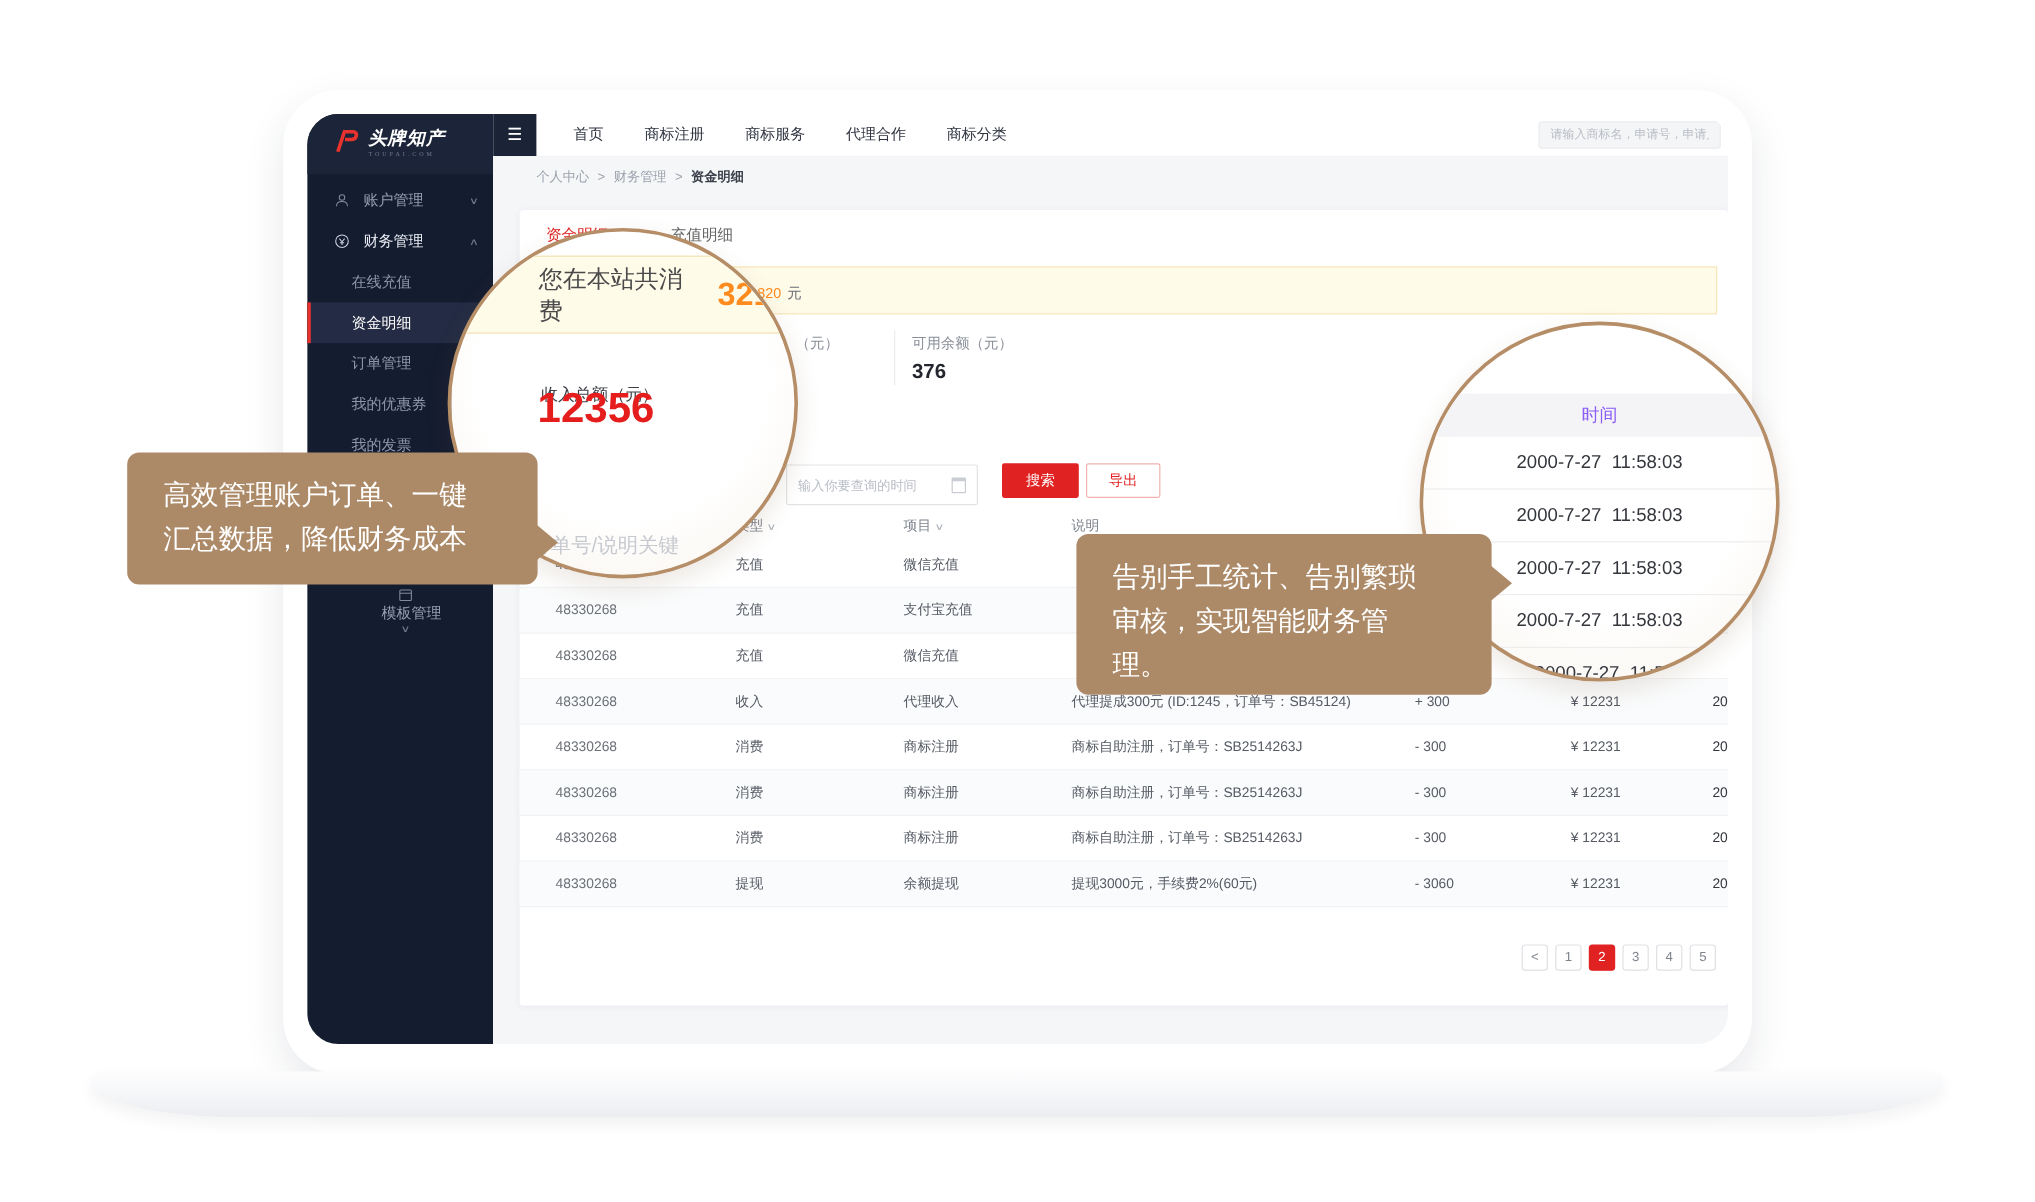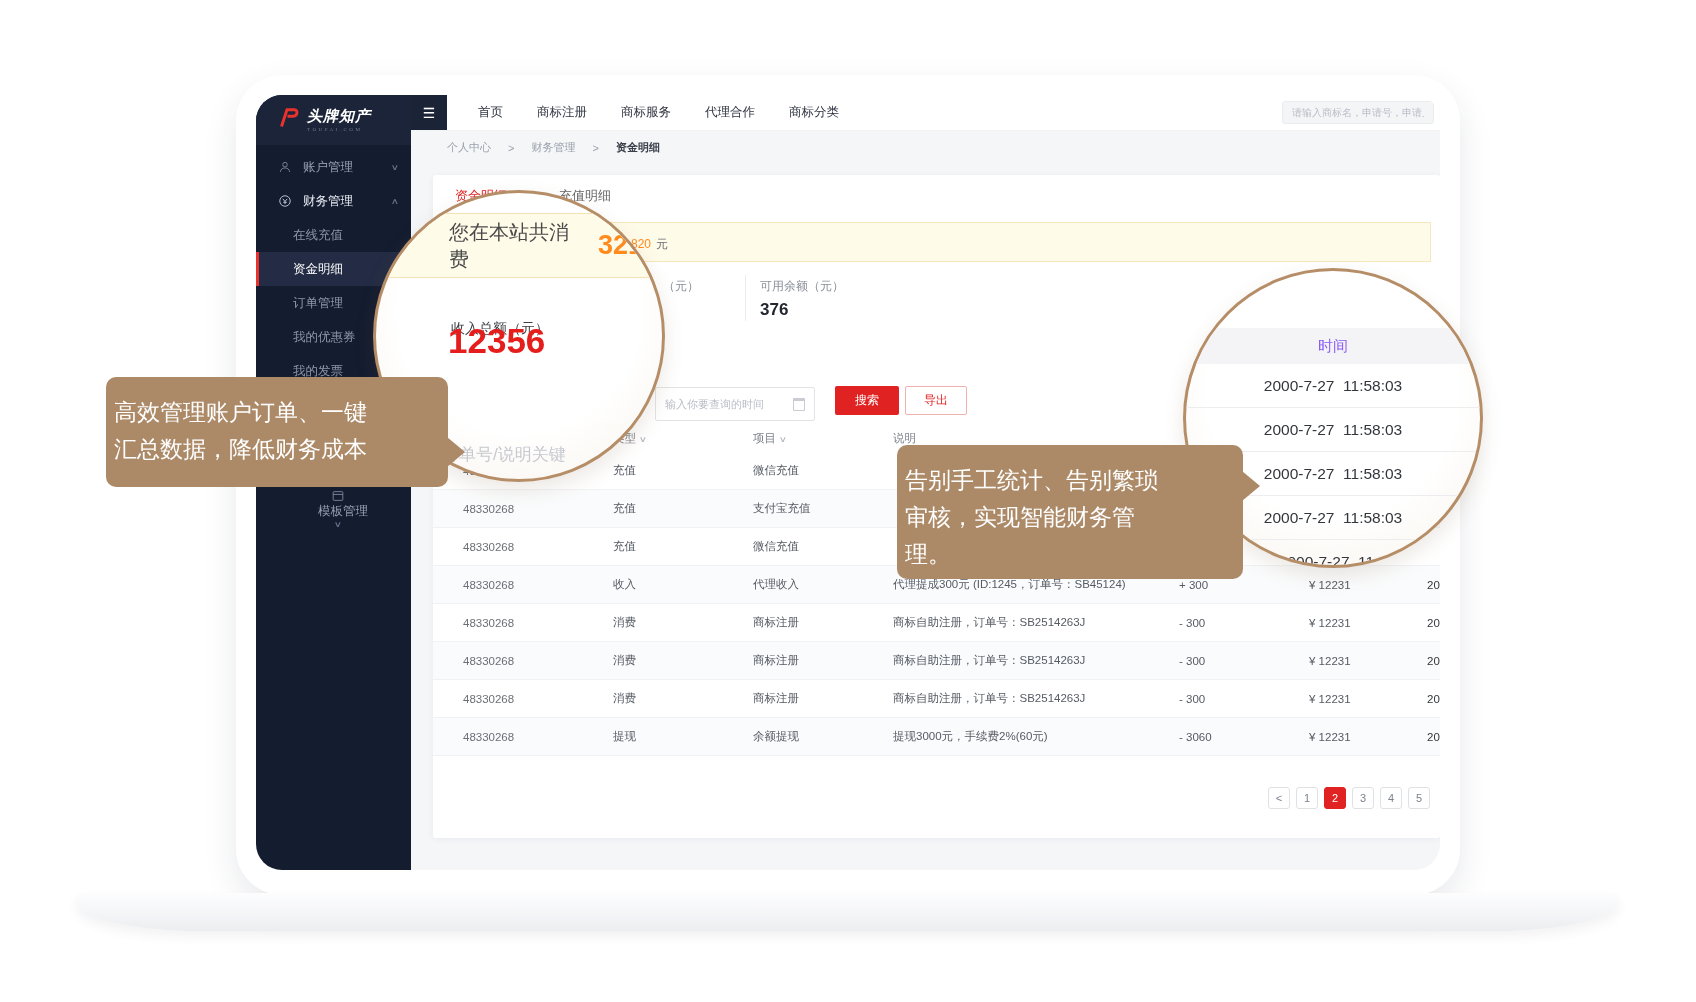--- a/index.html
+++ b/index.html
@@ -35,21 +35,21 @@
   .main{flex:1;position:relative;background:#fff;min-width:0;}
   .topbar{height:35px;background:#fff;display:flex;align-items:center;position:relative;border-bottom:1px solid #f2f3f5;}
   .burger{width:36px;height:35px;background:#1b2337;color:#fff;display:flex;align-items:center;justify-content:center;
           font-size:14px;flex:none;cursor:pointer;}
   .navlinks{display:flex;gap:34px;margin-left:31px;font-size:12.5px;color:#2f3440;}
   .navlink{cursor:pointer;white-space:nowrap;}
   .topsearch{position:absolute;right:6px;top:6px;width:152px;height:23px;background:#f4f5f7;border:1px solid #ebecee;
              border-radius:3px;font-size:10px;color:#b9bdc6;padding:0 9px;box-sizing:border-box;outline:none;
              font-family:"Liberation Sans","DejaVu Sans",sans-serif;}
   .topsearch::placeholder{color:#b9bdc6;}
-  .crumbs{height:33px;background:#f5f6f8;display:flex;align-items:center;padding-left:36px;font-size:11px;color:#9aa0ab;gap:17px;}
+  .crumbs{height:33px;background:#f5f6f8;display:flex;align-items:center;padding-left:36px;font-size:11px;color:#9aa0ab;gap:7px;}
   .crumb-cur{color:#3a3f4a;font-weight:bold;}
   .content{position:absolute;left:0;right:0;top:68px;bottom:0;background:#f5f6f8;}
   .card{position:absolute;left:22px;top:12px;width:1007px;height:663px;background:#fff;border-radius:3px;
         box-shadow:0 1px 6px rgba(40,50,80,.06);}
 
   .tabs{position:absolute;left:22px;top:12px;display:flex;gap:52px;font-size:13px;}
   .tab{color:#666;padding-bottom:9px;cursor:pointer;}
   .tab.active{color:#e12222;border-bottom:2px solid #e12222;}
 
   .banner{position:absolute;left:9px;right:9px;top:47px;height:40px;background:#fffbe9;border:1px solid #f7e7bb;box-sizing:border-box;}
@@ -99,21 +99,21 @@
   .mstat-v{position:absolute;left:72px;top:128px;font-size:35px;font-weight:bold;color:#e51d1d;}
   .mfrag{position:absolute;left:66px;top:250px;font-size:17px;color:#c6c9cf;white-space:nowrap;}
   .rhead{position:absolute;left:-10px;right:-10px;top:57px;height:36px;background:#f4f4f6;display:flex;align-items:center;
          justify-content:center;font-size:15px;color:#8b5cf6;}
   .rrows{position:absolute;left:-10px;right:-10px;top:93px;}
   .rrow{height:43px;display:flex;align-items:center;justify-content:center;font-size:15.5px;color:#33363c;
         border-bottom:1px solid #ededef;white-space:pre;}
 
   
   .callout{position:absolute;background:#ac8a68;border-radius:10px;color:#fff;font-size:23px;line-height:37px;
-           padding:17px 8px;box-sizing:border-box;z-index:5;}
+           padding:17px 30px;box-sizing:border-box;z-index:5;}
   .c1{left:106px;top:377px;width:342px;height:110px;}
   .c1::after{content:"";position:absolute;right:-17px;top:60px;border:15px solid transparent;border-right:0;
              border-left:18px solid #ac8a68;}
   .c2{left:897px;top:445px;width:346px;height:134px;}
   .c2::after{content:"";position:absolute;right:-17px;top:26px;border:15px solid transparent;border-right:0;
              border-left:18px solid #ac8a68;}
 </style>
 </head>
 <body>
 

